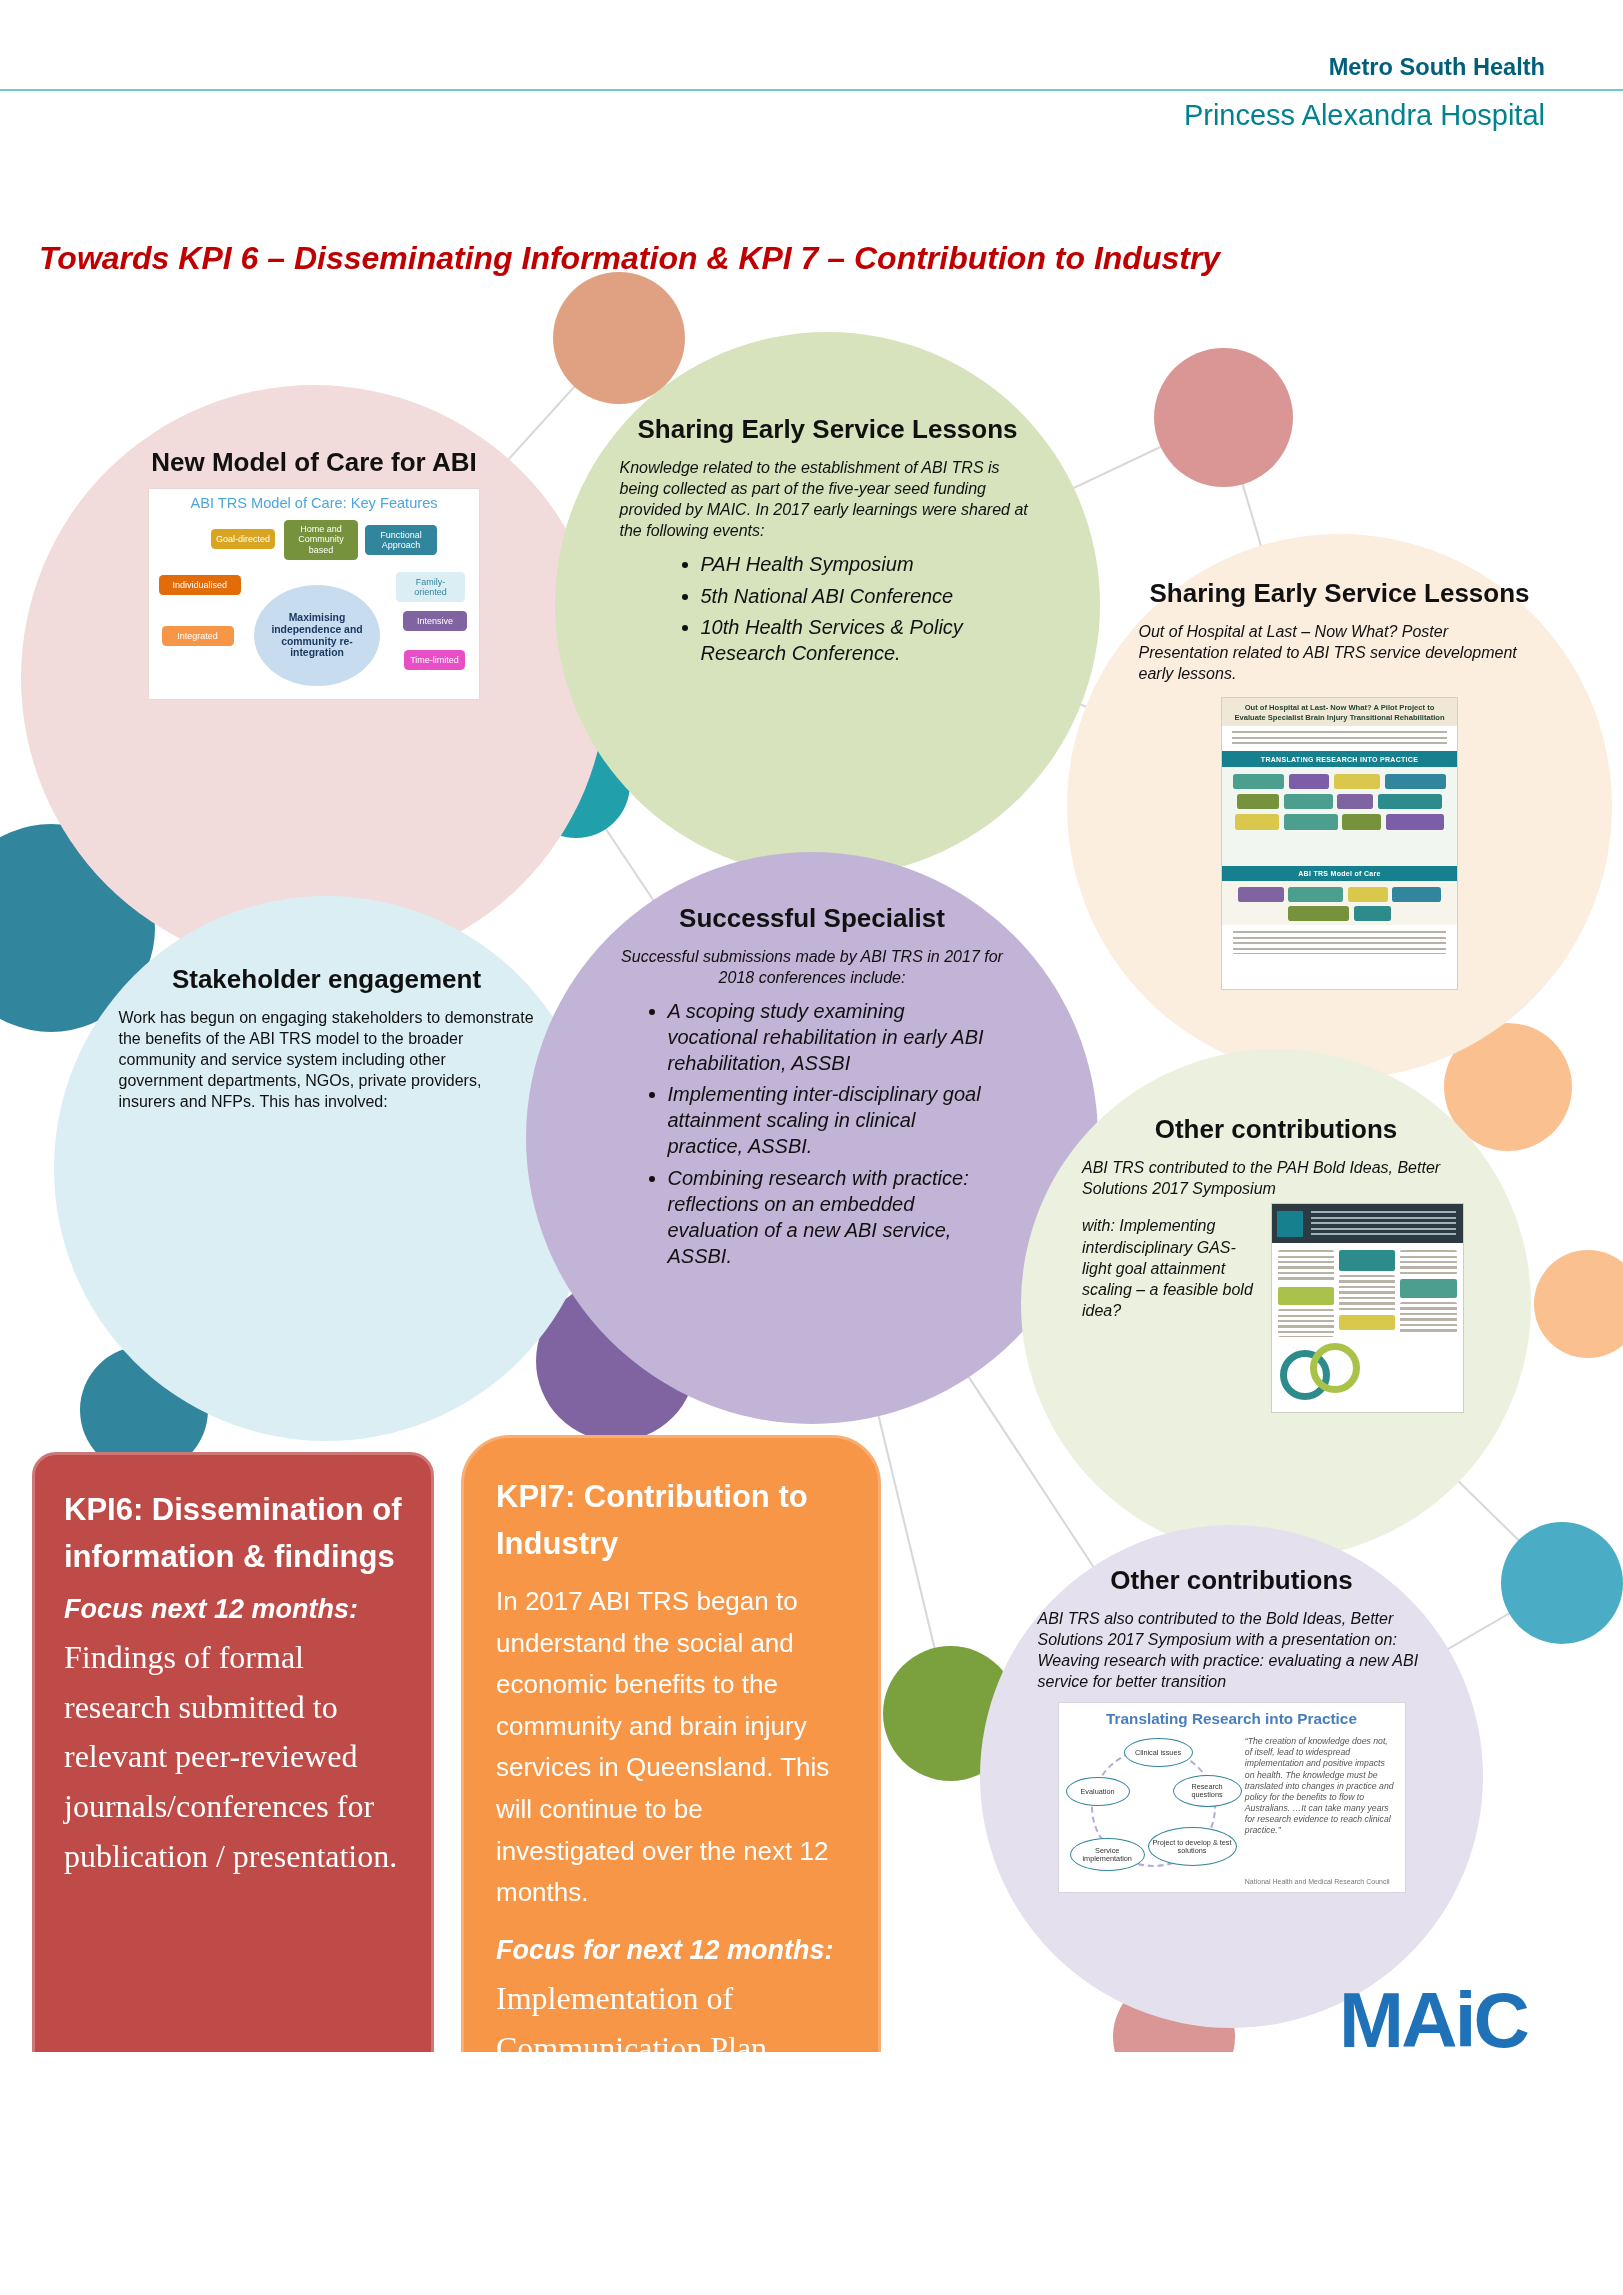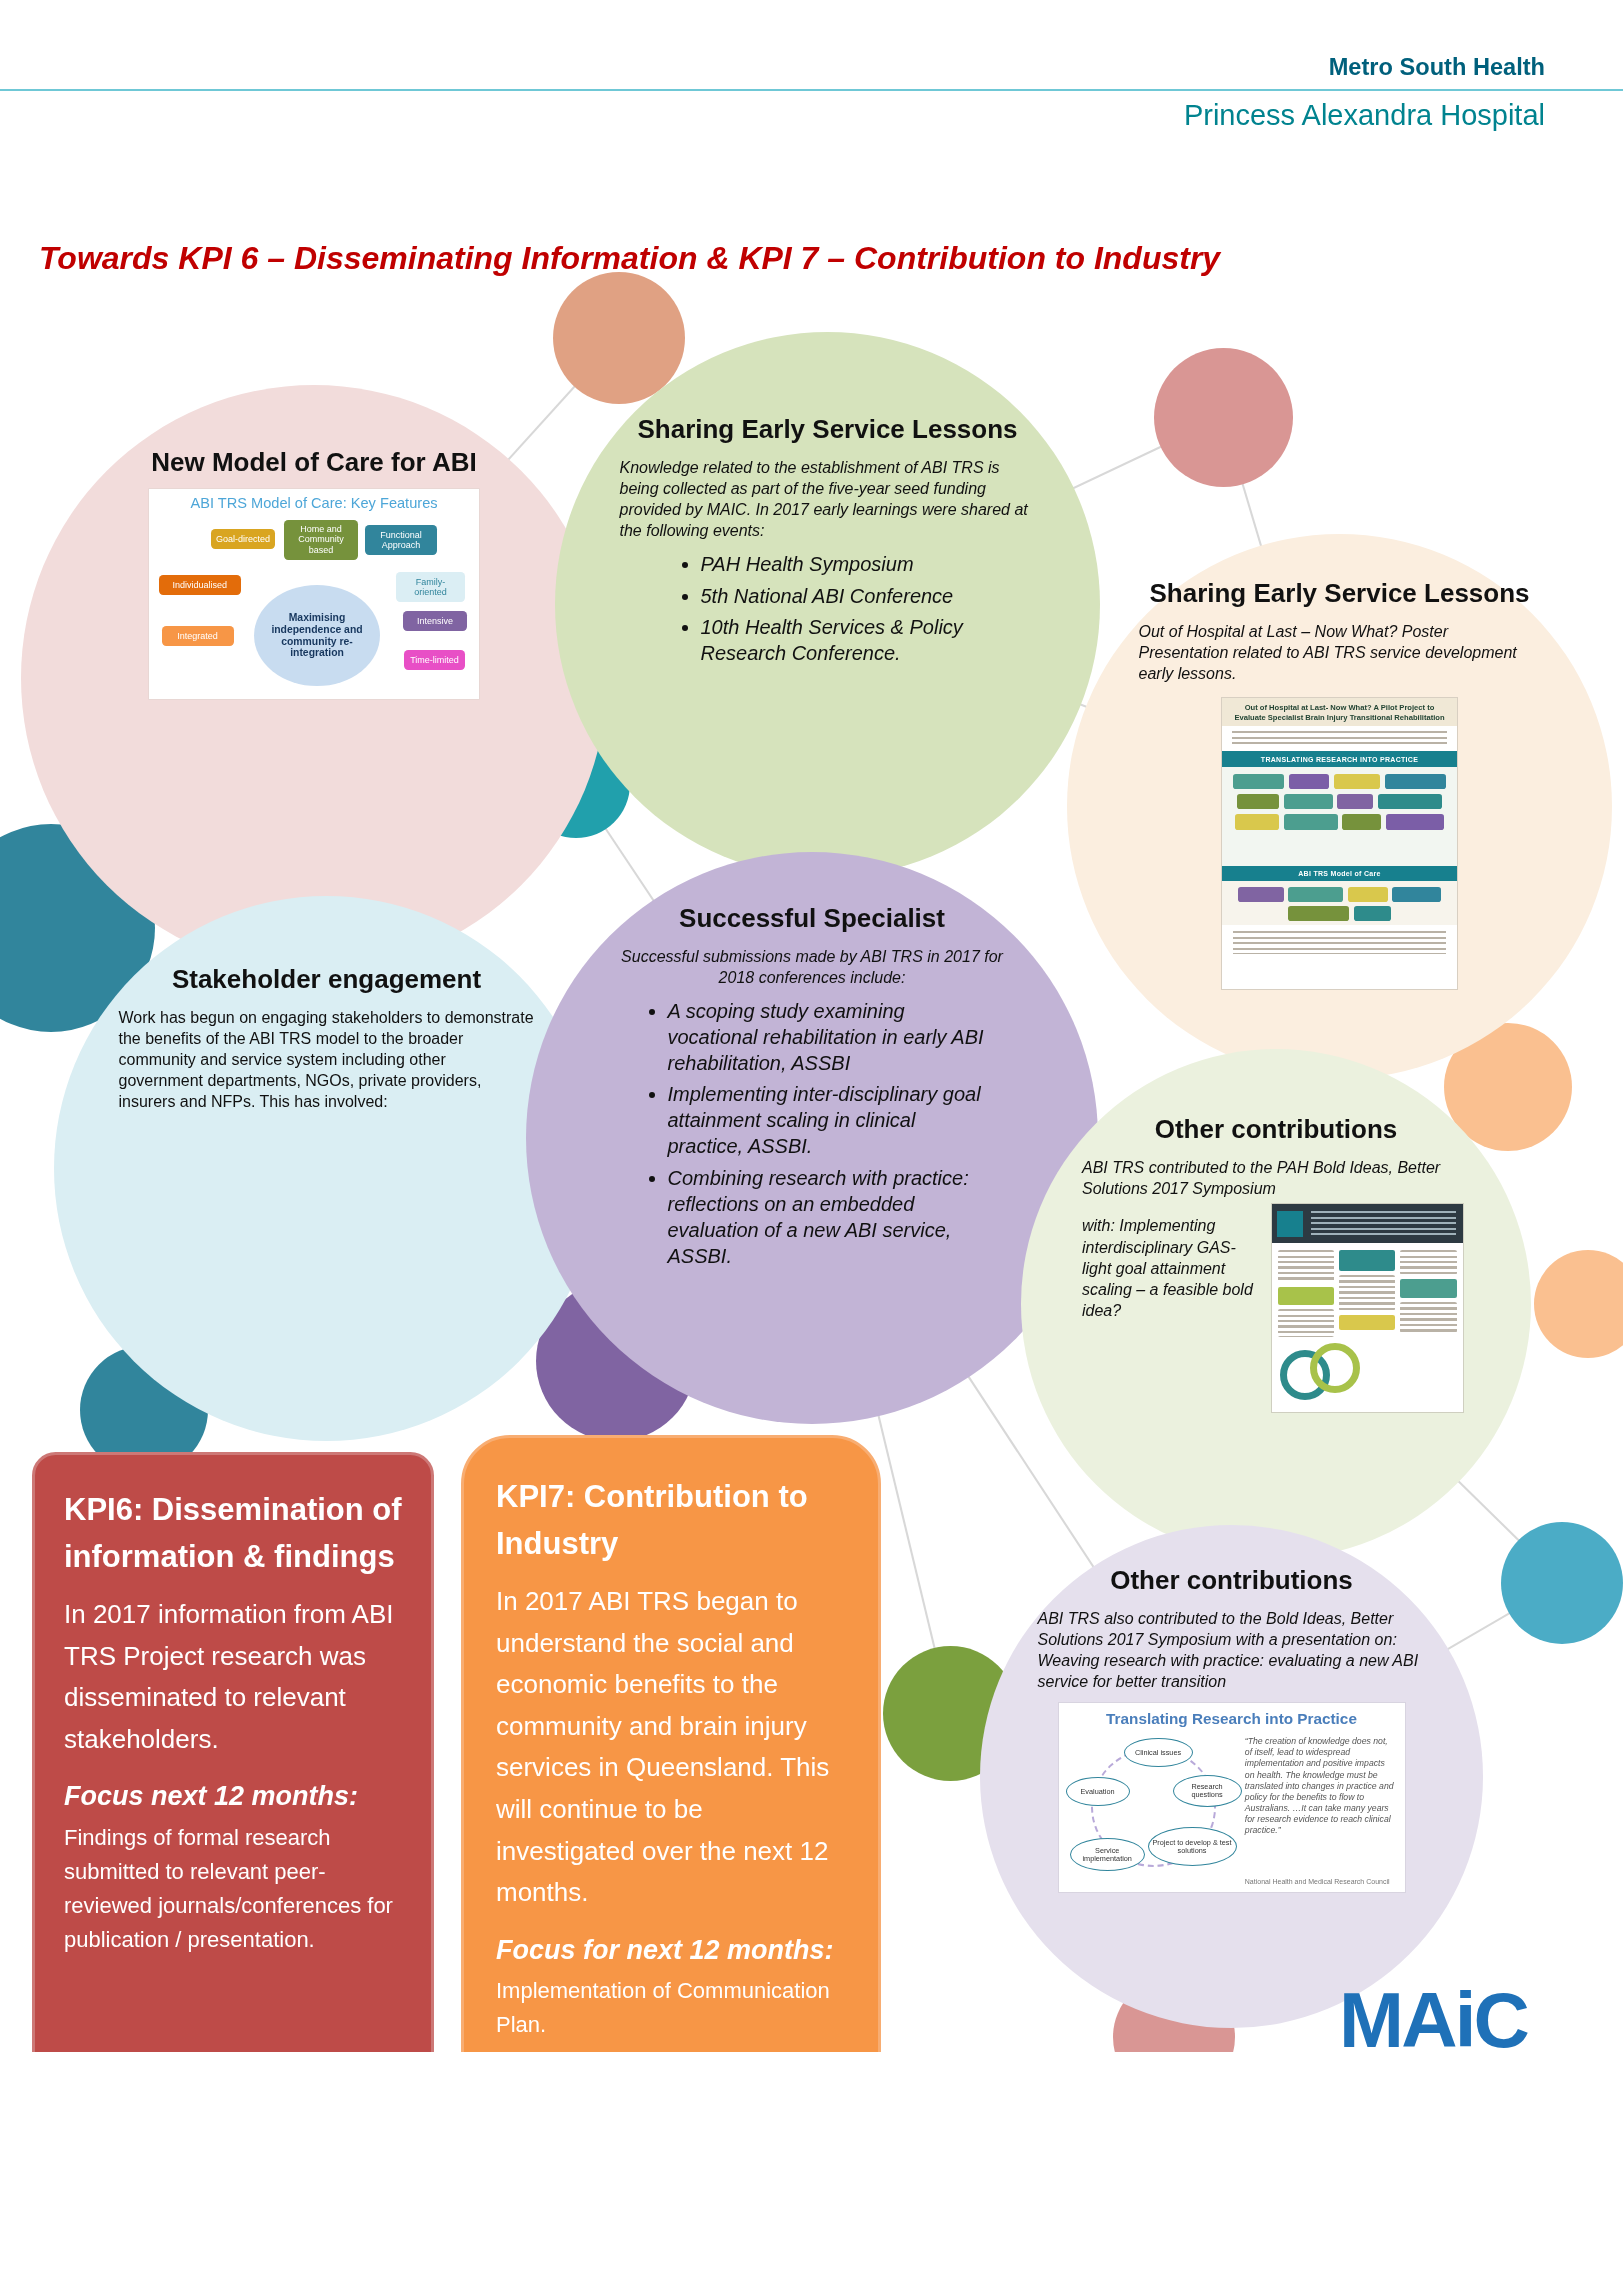--- a/index.html
+++ b/index.html
@@ -91,21 +91,21 @@
   .trp-quote { position:absolute; right:9.7px; top:33px; width:150px; font-size:8.7px; font-style:italic; color:#555; line-height:1.28; }
   .trp-attr { position:absolute; right:9.7px; bottom:7px; width:150px; font-size:7px; color:#777; }
 
   
   .kpi { position:absolute; z-index:3; color:#fff; }
   .kpi6 { left:32px; top:1452px; width:402px; height:652px; background:#BE4B48; border:3.5px solid #CD7876; border-radius:23.6px; padding:32px 29px; }
   .kpi7 { left:461px; top:1435px; width:420px; height:672px; background:#F79646; border:3.5px solid #F8AD72; border-radius:49px; padding:36px 32px; }
   .kpi h2 { font-size:31px; line-height:1.5; font-weight:bold; margin-bottom:14px; }
   .kpi p.body { font-size:26px; line-height:1.6; margin-bottom:21px; }
   .kpi p.focus { font-size:27px; font-weight:bold; font-style:italic; margin-bottom:8.3px; }
-  .kpi p.focusbody { font-size:22px; line-height:1.55; }
+  .kpi p.focusbody { font-size:32px; line-height:1.55;font-family:Liberation Serif, serif; }
 
   
   .maic { position:absolute; right:69px; top:1983px; width:215px; color:#1F71B8; z-index:3; }
   .maic .word { font-size:78px; font-weight:bold; letter-spacing:-2.8px; line-height:.95; }
   .maic .sub { font-size:19.4px; font-weight:bold; line-height:1.18; }
 
   
   .footer { position:absolute; left:0; top:2132px; width:1623px; height:163px; background:#00A6B2; z-index:4; }
   .tagline { position:absolute; left:82px; top:50px; color:#fff; font-family:"DejaVu Serif",serif; font-style:italic; font-size:44px; letter-spacing:2.1px; }
   .gov { position:absolute; right:80px; top:28px; display:flex; align-items:center; gap:18px; color:#fff; }
@@ -305,21 +305,20 @@
           <div class="trp-step s4">Evaluation</div>
         </div>
         <div class="trp-quote">“The creation of knowledge does not, of itself, lead to widespread implementation and positive impacts on health. The knowledge must be translated into changes in practice and policy for the benefits to flow to Australians. …It can take many years for research evidence to reach clinical practice.”</div>
         <div class="trp-attr">National Health and Medical Research Council</div>
       </div>
     </div>
   </div>
 
   <div class="kpi kpi6">
     <h2>KPI6: Dissemination of information &amp; findings</h2>
-    <p class="body">In 2017 information from ABI TRS Project research was disseminated to relevant stakeholders.</p>
     <p class="focus">Focus next 12 months:</p>
     <p class="focusbody">Findings of formal research submitted to relevant peer-reviewed journals/conferences for publication / presentation.</p>
   </div>
 
   <div class="kpi kpi7">
     <h2>KPI7: Contribution to Industry</h2>
     <p class="body">In 2017 ABI TRS began to understand the social and economic benefits to the community and brain injury services in Queensland. This will continue to be investigated over the next 12 months.</p>
     <p class="focus">Focus for next 12 months:</p>
     <p class="focusbody">Implementation of Communication Plan.</p>
   </div>

